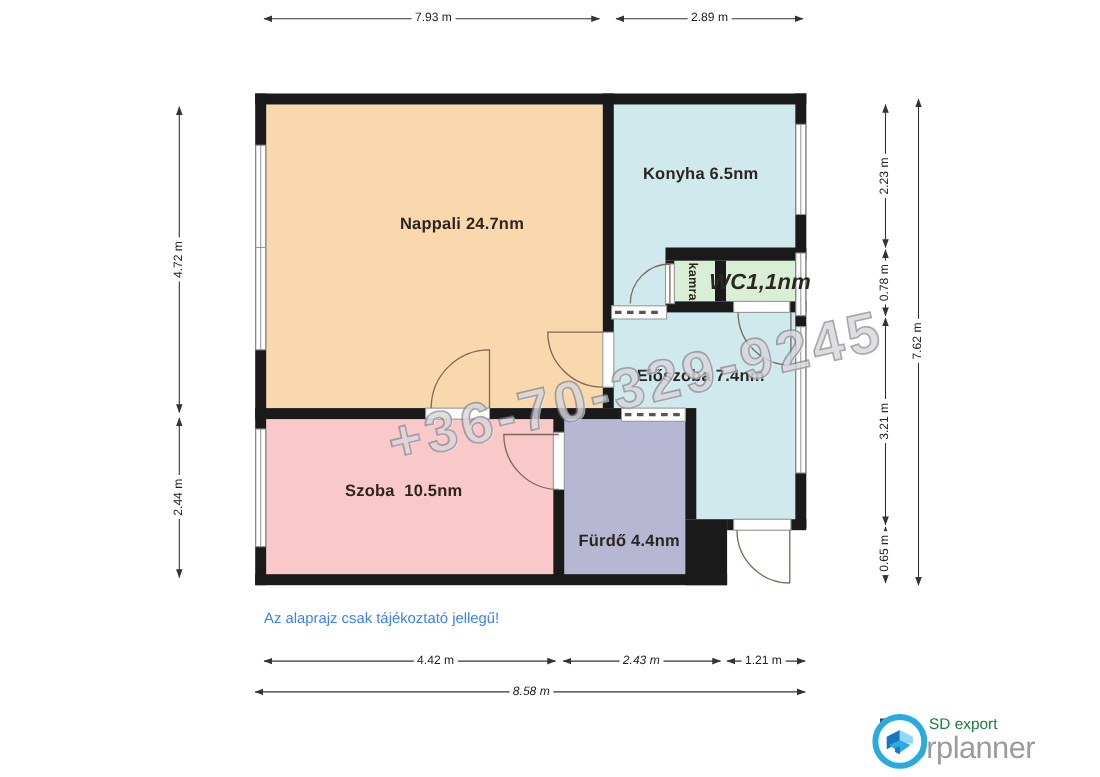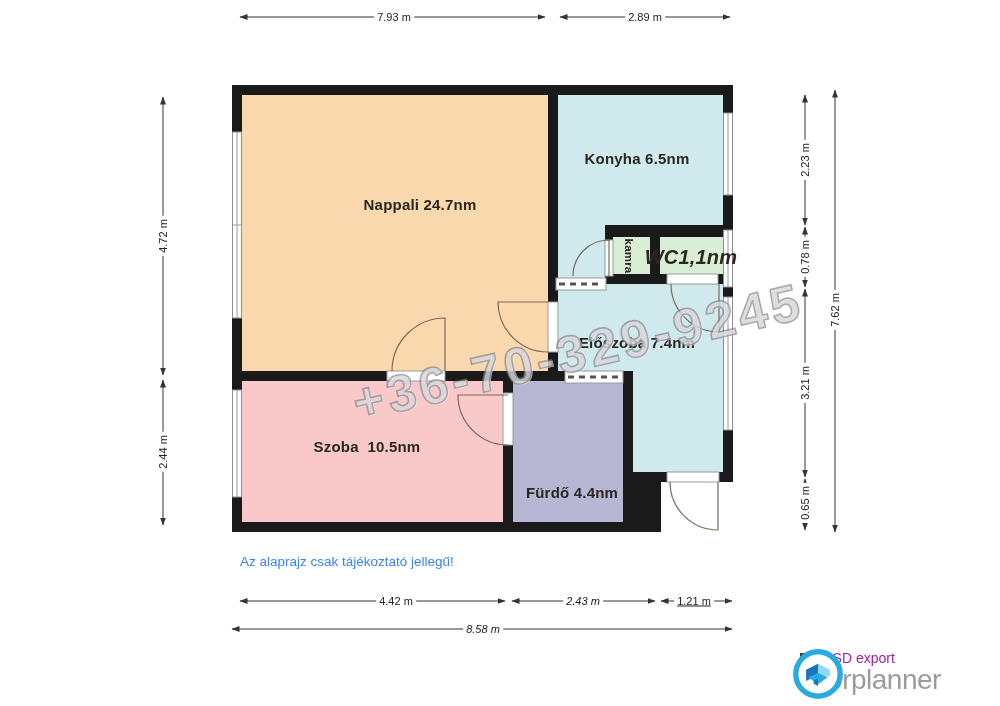--- a/index.html
+++ b/index.html
@@ -18,21 +18,21 @@
        transform:translate(-50%,-50%) rotate(-13deg);
        font-weight:bold;font-size:52px;letter-spacing:4px;white-space:nowrap;
        color:rgba(190,190,196,.50);
        -webkit-text-stroke:1.5px rgba(112,112,120,.55);
        text-shadow:1px 1px 0 rgba(255,255,255,.65);
        pointer-events:none;z-index:30;}
   .branding{position:absolute;left:792px;top:648px;display:flex;align-items:flex-start;z-index:10;}
   .branding .txt{margin-left:7px;line-height:1;}
   .branding .row1{font-size:14px;margin-top:3px;}
   .branding .free{font-weight:bold;color:#3c3c3c;}
-  .branding .sd{color:#a21caf;margin-left:4px;}
+  .branding .sd{color:#15803d;margin-left:16px;}
   .branding .brand{font-size:28px;color:#9b9b9b;letter-spacing:-.5px;margin-top:1px;}
 </style>
 </head>
 <body>
 
 <div id="canvas">
 
   <svg width="1000" height="706">
     <defs>
       <marker id="arr" markerWidth="9" markerHeight="8" refX="7.5" refY="4" orient="auto-start-reverse">
@@ -138,21 +138,21 @@
   <div class="dim" style="left:645px;top:17px;">2.89 m</div>
   <div class="dim v" style="left:163px;top:236px;">4.72 m</div>
   <div class="dim v" style="left:163px;top:452px;">2.44 m</div>
   <div class="dim v" style="left:805px;top:160px;">2.23 m</div>
   <div class="dim v" style="left:805px;top:257px;">0.78 m</div>
   <div class="dim v" style="left:805px;top:383px;">3.21 m</div>
   <div class="dim v" style="left:805px;top:503px;">0.65 m</div>
   <div class="dim v" style="left:835px;top:310px;">7.62 m</div>
   <div class="dim" style="left:385px;top:601px;margin-left:11px;">4.42 m</div>
   <div class="dim" style="left:583px;top:601px;font-style:italic;">2.43 m</div>
-  <div class="dim" style="left:694px;top:601px;text-decoration:underline;">1.21 m</div>
+  <div class="dim" style="left:694px;top:601px;">1.21 m</div>
   <div class="dim" style="left:483px;top:629px;font-style:italic;">8.58 m</div>
 
   <div class="disclaimer">Az alaprajz csak tájékoztató jellegű!</div>
   <div class="watermark">+36-70-329-9245</div>
 
   <div class="branding">
     <svg width="52" height="52" viewBox="0 0 48 48">
       <circle cx="24" cy="24" r="20.5" fill="#ffffff" stroke="#29abe2" stroke-width="5"></circle>
       <path d="M13,20 L24,14.5 L24,25 L13,30.5 z" fill="#1b75bc"></path>
       <path d="M24,14.5 L35,20 L35,26 L24,25 z" fill="#8ed8f8"></path>

